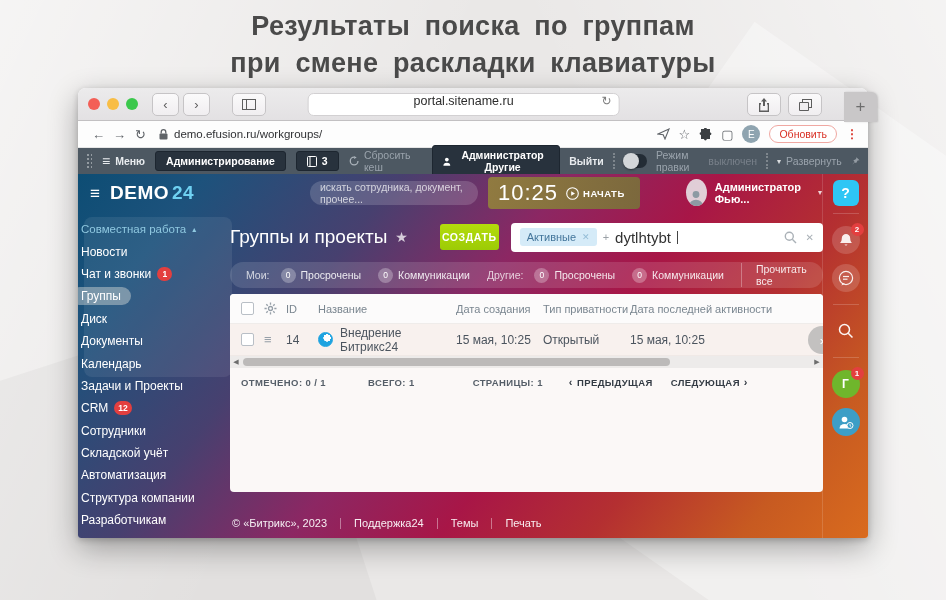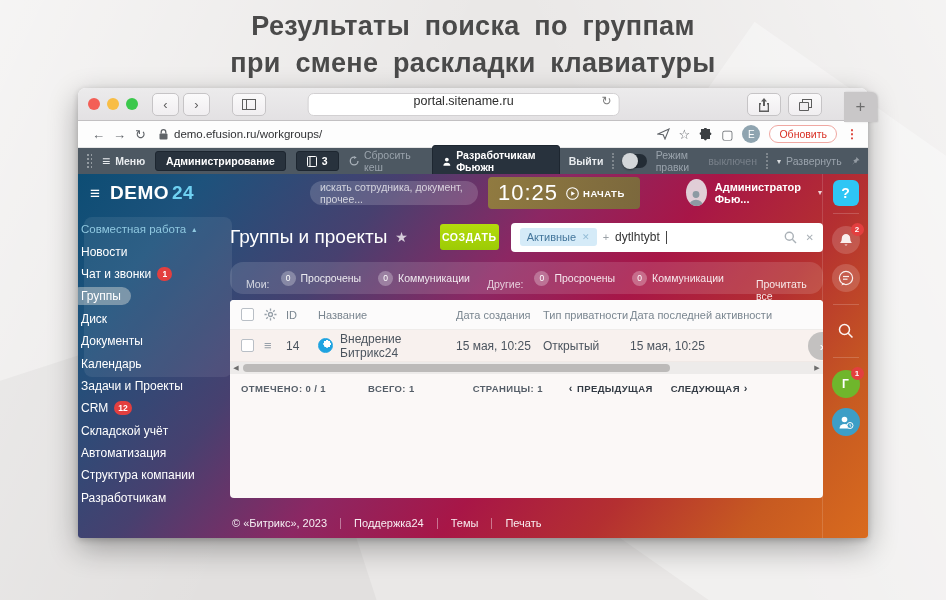--- a/index.html
+++ b/index.html
@@ -56,21 +56,21 @@
   .dots3 { color:#d93025; font-size:12px; font-weight:bold; letter-spacing:0; }
 
   
   .adminbar { height:26px; background:#4d5862; display:flex; align-items:center; padding:0 8px; gap:10px;
     color:#cdd3d8; font-size:10.5px; flex:0 0 auto; }
   .drag-dots { width:7px; height:16px;
     background-image:radial-gradient(rgba(255,255,255,.4) 1px, transparent 1.2px);
     background-size:4px 4px; }
   .ab-item { display:flex; align-items:center; gap:5px; font-weight:bold; color:#e8ebee; }
   .ab-btn { background:#28323d; border:1px solid #1d2630; border-radius:3px; padding:3px 10px;
-    color:#fff; font-size:10.5px; font-weight:bold; display:flex; align-items:center; gap:5px; }
+    color:#fff; font-size:10.5px; font-weight:bold; display:flex; align-items:center; gap:5px;text-align:center; }
   .ab-muted { color:#9aa3ac; font-weight:normal; display:flex; align-items:center; gap:5px; }
   .ab-right { margin-left:auto; display:flex; align-items:center; gap:9px; }
   .dot-sep { border-left:2px dotted rgba(255,255,255,.28); height:16px; }
   .toggle { width:30px; height:14px; border-radius:7px; background:#232c35; position:relative; }
   .toggle .knob { position:absolute; left:-1px; top:-1px; width:16px; height:16px; border-radius:50%;
     background:#d3d6d9; box-shadow:0 1px 2px rgba(0,0,0,.4); }
   .dim { color:#78808a; font-weight:normal; }
   .burger { font-size:14px; line-height:1; }
 
   
@@ -129,26 +129,26 @@
   .c-title { color:#fff; font-size:19px; font-weight:300; }
   .c-star { color:rgba(255,255,255,.75); font-size:14px; margin-left:8px; }
   .create-btn { margin-left:32px; background:linear-gradient(#b4dc0c,#9ccb06); border-radius:3px;
     color:#fff; font-size:10.5px; font-weight:bold; letter-spacing:.6px; padding:7px 2px; }
   .c-search { flex:1; margin-left:12px; height:29px; background:#fff; border-radius:4px;
     display:flex; align-items:center; padding:0 9px; gap:6px; }
   .tag { background:#d5ebf8; border-radius:3px; padding:3px 7px; color:#44769b; font-size:11px;
     display:flex; align-items:center; gap:6px; }
   .tag .x { color:#93bcd6; font-size:9px; }
   .plus { color:#9aa0a6; font-size:11px; }
-  .q-text { color:#333; font-size:12px; }
+  .q-text { color:#333; font-size:15px; }
   .cursorbar { width:1px; height:13px; background:#444; }
   .c-search .right { margin-left:auto; display:flex; align-items:center; gap:8px; color:#aab1b7; }
 
   .counters { margin-top:8px; height:26px; border-radius:13px; background:rgba(255,255,255,.13);
-    display:flex; padding:16px 16px; gap:9px; color:rgba(255,255,255,.88); font-size:10.5px; }
+    display:flex; align-items:center; padding:0 16px; gap:9px; color:rgba(255,255,255,.88); font-size:10.5px; }
   .cnt-badge { width:15px; height:15px; border-radius:50%; background:rgba(255,255,255,.28);
     display:flex; align-items:center; justify-content:center; font-size:8.5px; color:#fff; }
   .cnt-group-label { color:rgba(255,255,255,.75); margin-right:2px; }
   .cnt-item { display:flex; align-items:center; gap:5px; margin-right:8px; }
   .read-all { margin-left:auto; border-left:1px solid rgba(255,255,255,.3); padding-left:14px; }
 
   
   .panel { margin-top:6px; height:198px; background:#fbf8f7; border-radius:4px; position:relative; overflow:hidden; }
   .trow { display:flex; align-items:center; }
   .thead { height:30px; background:#fcfbfb; border-bottom:1px solid #efecea; color:#7a8690; font-size:11px; }
@@ -281,21 +281,21 @@
             <path d="M6 0 L9 1.8 L6 3.6 Z" fill="#aab2ba"></path>
           </svg>
         <span>Сбросить кеш</span>
       </span>
       <span class="ab-right">
         <span class="ab-btn">
           <svg width="10" height="11" viewBox="0 0 10 11">
               <circle cx="5" cy="3" r="2.4" fill="#fff"></circle>
               <path d="M0.5 11 a4.5 4 0 0 1 9 0 Z" fill="#fff"></path>
             </svg>
-          <span>Разработчикам Фьюжн</span>
+          <span>Администратор Другие</span>
         </span>
         <span class="ab-item">
             <span>Выйти</span>
           </span>
         <span class="dot-sep"></span>
         <span class="toggle">
             <span class="knob"></span>
           </span>
         <span class="ab-muted"><span>Режим правки</span>&nbsp;<span class="dim">выключен</span></span>
         <span class="dot-sep"></span>
@@ -420,20 +420,23 @@
                 <span>Календарь</span>
               </div>
             <div class="s-item">
                 <span>Задачи и Проекты</span>
               </div>
             <div class="s-item">
                 <span>CRM</span>
                 <span class="s-badge">
                   <span>12</span>
                 </span>
+              </div>
+            <div class="s-item">
+                <span>Сотрудники</span>
               </div>
             <div class="s-item">
                 <span>Складской учёт</span>
               </div>
             <div class="s-item">
                 <span>Автоматизация</span>
               </div>
             <div class="s-item">
                 <span>Структура компании</span>
               </div>

